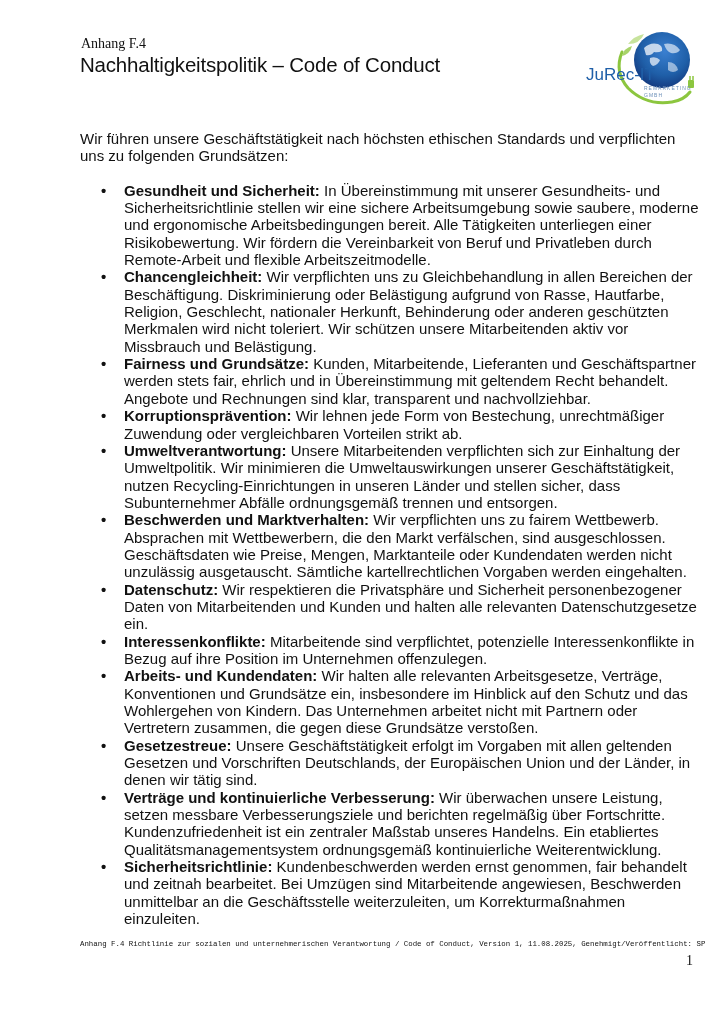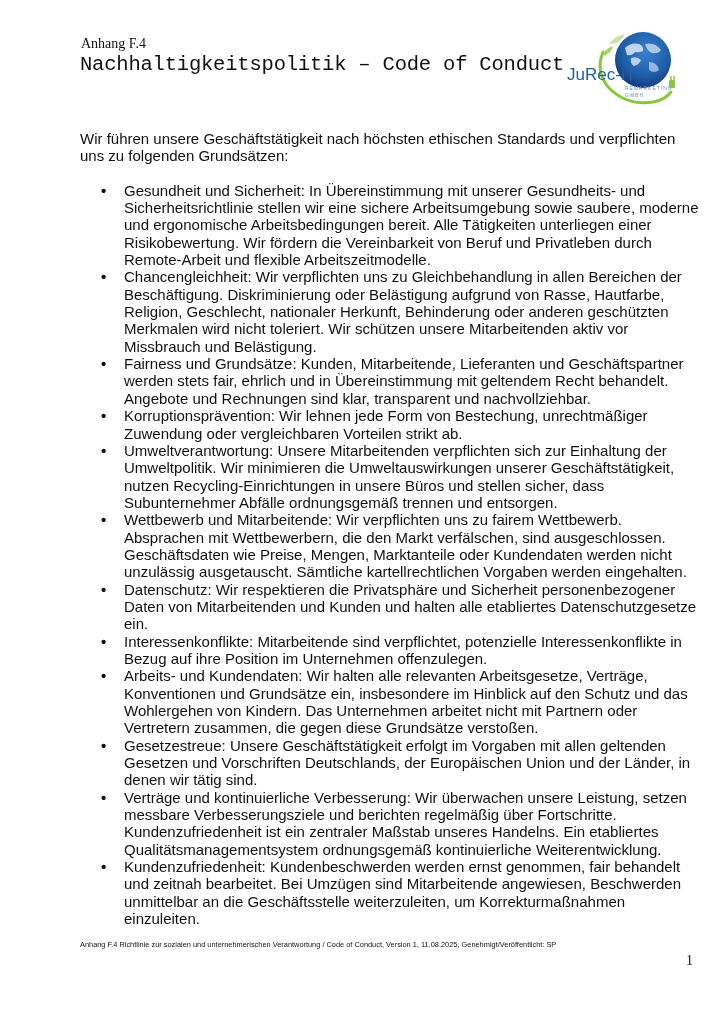--- a/index.html
+++ b/index.html
@@ -1,32 +1,32 @@
 <!DOCTYPE html>
 <html><head>
 <meta charset="utf-8">
 <style>
   html, body { margin: 0; padding: 0; background: #ffffff; }
   body { width: 724px; height: 1024px; position: relative; overflow: hidden; color: #111; }
   .page { position: absolute; left: 0; top: 0; width: 724px; height: 1024px; background: #fff; margin-left: 28px; }
 
   .anhang { position: absolute; left: 53px; top: 36px; font-family: "Liberation Serif", serif; font-size: 14px; color: #111; }
-  .title { position: absolute; left: 52px; top: 53px; font-family: Liberation Mono, monospace; font-size: 20.5px; color: #111; letter-spacing: -0.2px; }
+  .title { position: absolute; left: 52px; top: 53px; font-family: Liberation Sans, sans-serif; font-size: 20.5px; color: #111; letter-spacing: -0.2px; }
 
-  .logo { position: absolute; left: 537px; top: 30px; width: 118px; height: 82px; }
+  .logo { position: absolute; left: 556px; top: 30px; width: 118px; height: 82px; }
   .logo svg { width: 118px; height: 82px; display: block; }
 
   .content { position: absolute; left: 52px; top: 130px; width: 620px; font-family: "Liberation Sans", sans-serif; font-size: 15px; line-height: 17.35px; color: #111; }
   .intro { margin: 0 0 17px 0; }
   ul.principles { list-style: none; margin: 0; padding: 0; }
   ul.principles li { position: relative; padding-left: 44px; margin: 0; }
   ul.principles li .bullet { position: absolute; left: 21px; top: 0; font-weight: bold; }
-  ul.principles li .term { font-weight: normal; }
+  ul.principles li .term { font-weight: bold; }
 
-  .footer { position: absolute; left: 52px; top: 940px; font-family: Liberation Sans, sans-serif; font-size: 7.4px; color: #111; white-space: nowrap; }
+  .footer { position: absolute; left: 52px; top: 940px; font-family: Liberation Mono, monospace; font-size: 7.4px; color: #111; white-space: nowrap; }
   .pagenum { position: absolute; left: 658px; top: 953px; font-family: "Liberation Serif", serif; font-size: 14px; color: #111; }
 </style>
 </head>
 <body>
 
 <div class="page">
 
   <div class="anhang">Anhang F.4</div>
   <div class="title">Nachhaltigkeitspolitik – Code of Conduct</div>
 
@@ -62,26 +62,26 @@
     </svg>
   </div>
 
   <div class="content">
     <p class="intro">Wir führen unsere Geschäftstätigkeit nach höchsten ethischen Standards und verpflichten uns zu folgenden Grundsätzen:</p>
     <ul class="principles" id="principles-list">
         <li><span class="bullet">•</span><span class="term">Gesundheit und Sicherheit:</span><span> In Übereinstimmung mit unserer Gesundheits- und Sicherheitsrichtlinie stellen wir eine sichere Arbeitsumgebung sowie saubere, moderne und ergonomische Arbeitsbedingungen bereit. Alle Tätigkeiten unterliegen einer Risikobewertung. Wir fördern die Vereinbarkeit von Beruf und Privatleben durch Remote-Arbeit und flexible Arbeitszeitmodelle.</span></li>
         <li><span class="bullet">•</span><span class="term">Chancengleichheit:</span><span> Wir verpflichten uns zu Gleichbehandlung in allen Bereichen der Beschäftigung. Diskriminierung oder Belästigung aufgrund von Rasse, Hautfarbe, Religion, Geschlecht, nationaler Herkunft, Behinderung oder anderen geschützten Merkmalen wird nicht toleriert. Wir schützen unsere Mitarbeitenden aktiv vor Missbrauch und Belästigung.</span></li>
         <li><span class="bullet">•</span><span class="term">Fairness und Grundsätze:</span><span> Kunden, Mitarbeitende, Lieferanten und Geschäftspartner werden stets fair, ehrlich und in Übereinstimmung mit geltendem Recht behandelt. Angebote und Rechnungen sind klar, transparent und nachvollziehbar.</span></li>
         <li><span class="bullet">•</span><span class="term">Korruptionsprävention:</span><span> Wir lehnen jede Form von Bestechung, unrechtmäßiger Zuwendung oder vergleichbaren Vorteilen strikt ab.</span></li>
-        <li><span class="bullet">•</span><span class="term">Umweltverantwortung:</span><span> Unsere Mitarbeitenden verpflichten sich zur Einhaltung der Umweltpolitik. Wir minimieren die Umweltauswirkungen unserer Geschäftstätigkeit, nutzen Recycling-Einrichtungen in unsere Büros und stellen sicher, dass Subunternehmer Abfälle ordnungsgemäß trennen und entsorgen.</span></li>
-        <li><span class="bullet">•</span><span class="term">Wettbewerb und Mitarbeitende:</span><span> Wir verpflichten uns zu fairem Wettbewerb. Absprachen mit Wettbewerbern, die den Markt verfälschen, sind ausgeschlossen. Geschäftsdaten wie Preise, Mengen, Marktanteile oder Kundendaten werden nicht unzulässig ausgetauscht. Sämtliche kartellrechtlichen Vorgaben werden eingehalten.</span></li>
-        <li><span class="bullet">•</span><span class="term">Datenschutz:</span><span> Wir respektieren die Privatsphäre und Sicherheit personenbezogener Daten von Mitarbeitenden und Kunden und halten alle etabliertes Datenschutzgesetze ein.</span></li>
+        <li><span class="bullet">•</span><span class="term">Umweltverantwortung:</span><span> Unsere Mitarbeitenden verpflichten sich zur Einhaltung der Umweltpolitik. Wir minimieren die Umweltauswirkungen unserer Geschäftstätigkeit, nutzen Recycling-Einrichtungen in unseren Länder und stellen sicher, dass Subunternehmer Abfälle ordnungsgemäß trennen und entsorgen.</span></li>
+        <li><span class="bullet">•</span><span class="term">Beschwerden und Marktverhalten:</span><span> Wir verpflichten uns zu fairem Wettbewerb. Absprachen mit Wettbewerbern, die den Markt verfälschen, sind ausgeschlossen. Geschäftsdaten wie Preise, Mengen, Marktanteile oder Kundendaten werden nicht unzulässig ausgetauscht. Sämtliche kartellrechtlichen Vorgaben werden eingehalten.</span></li>
+        <li><span class="bullet">•</span><span class="term">Datenschutz:</span><span> Wir respektieren die Privatsphäre und Sicherheit personenbezogener Daten von Mitarbeitenden und Kunden und halten alle relevanten Datenschutzgesetze ein.</span></li>
         <li><span class="bullet">•</span><span class="term">Interessenkonflikte:</span><span> Mitarbeitende sind verpflichtet, potenzielle Interessenkonflikte in Bezug auf ihre Position im Unternehmen offenzulegen.</span></li>
         <li><span class="bullet">•</span><span class="term">Arbeits- und Kundendaten:</span><span> Wir halten alle relevanten Arbeitsgesetze, Verträge, Konventionen und Grundsätze ein, insbesondere im Hinblick auf den Schutz und das Wohlergehen von Kindern. Das Unternehmen arbeitet nicht mit Partnern oder Vertretern zusammen, die gegen diese Grundsätze verstoßen.</span></li>
         <li><span class="bullet">•</span><span class="term">Gesetzestreue:</span><span> Unsere Geschäftstätigkeit erfolgt im Vorgaben mit allen geltenden Gesetzen und Vorschriften Deutschlands, der Europäischen Union und der Länder, in denen wir tätig sind.</span></li>
         <li><span class="bullet">•</span><span class="term">Verträge und kontinuierliche Verbesserung:</span><span> Wir überwachen unsere Leistung, setzen messbare Verbesserungsziele und berichten regelmäßig über Fortschritte. Kundenzufriedenheit ist ein zentraler Maßstab unseres Handelns. Ein etabliertes Qualitätsmanagementsystem ordnungsgemäß kontinuierliche Weiterentwicklung.</span></li>
-        <li><span class="bullet">•</span><span class="term">Kundenzufriedenheit:</span><span> Kundenbeschwerden werden ernst genommen, fair behandelt und zeitnah bearbeitet. Bei Umzügen sind Mitarbeitende angewiesen, Beschwerden unmittelbar an die Geschäftsstelle weiterzuleiten, um Korrekturmaßnahmen einzuleiten.</span></li>
+        <li><span class="bullet">•</span><span class="term">Sicherheitsrichtlinie:</span><span> Kundenbeschwerden werden ernst genommen, fair behandelt und zeitnah bearbeitet. Bei Umzügen sind Mitarbeitende angewiesen, Beschwerden unmittelbar an die Geschäftsstelle weiterzuleiten, um Korrekturmaßnahmen einzuleiten.</span></li>
       </ul>
   </div>
 
   <div class="footer">Anhang F.4 Richtlinie zur sozialen und unternehmerischen Verantwortung / Code of Conduct, Version 1, 11.08.2025, Genehmigt/Veröffentlicht: SP</div>
   <div class="pagenum">1</div>
 </div>
 
 </body></html>

